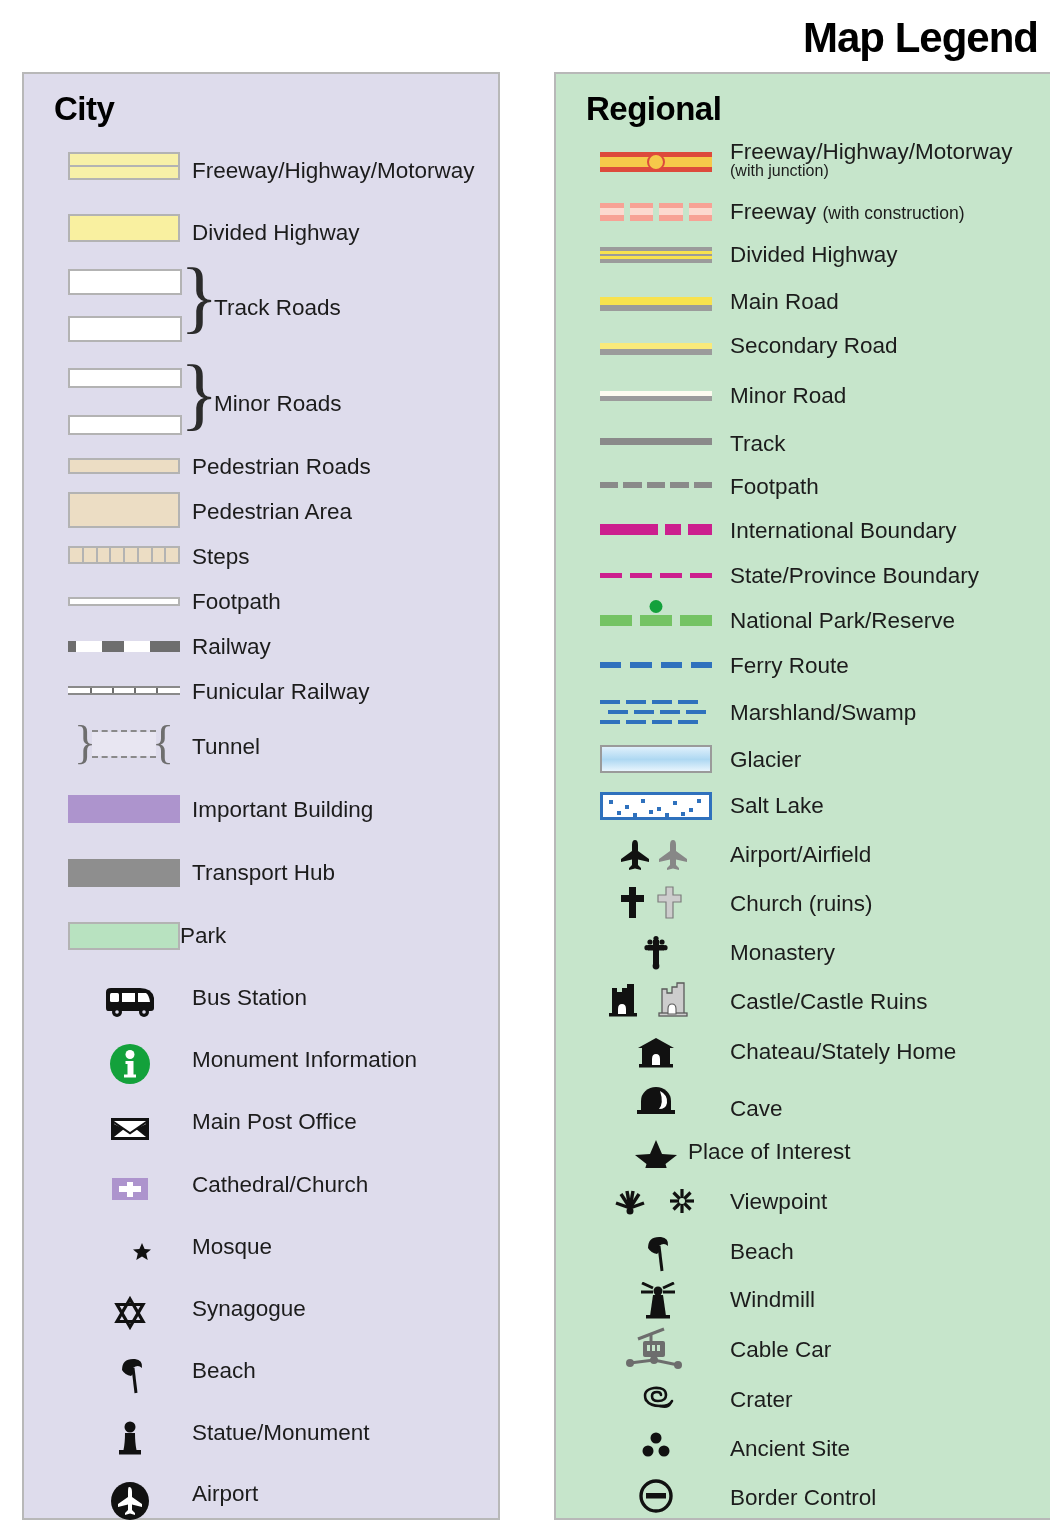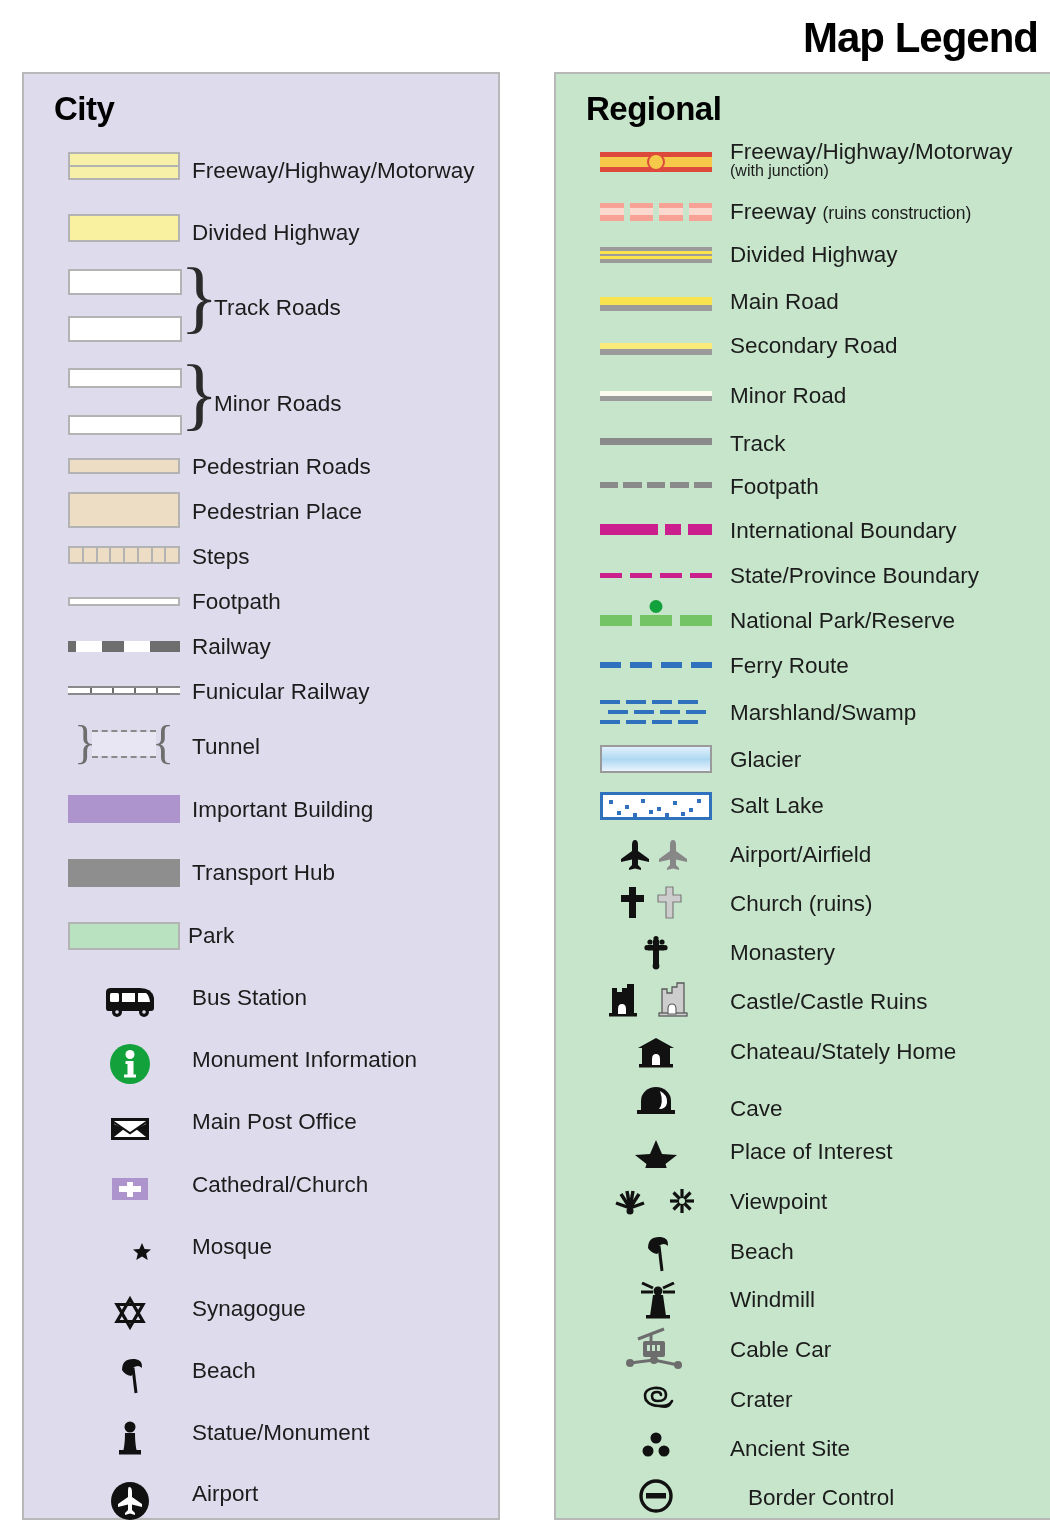--- a/index.html
+++ b/index.html
@@ -225,21 +225,21 @@
   <div class="lbl" style="left:190px; top:318px">Minor Roads</div>
 
   <div class="city-sym" style="top:384px">
     <div class="bar ped-road"></div>
   </div>
   <div class="lbl" style="left:168px; top:381px">Pedestrian Roads</div>
 
   <div class="city-sym" style="top:418px">
     <div class="bar ped-area"></div>
   </div>
-  <div class="lbl" style="left:168px; top:426px">Pedestrian Place</div>
+  <div class="lbl" style="left:168px; top:426px">Pedestrian Area</div>
 
   <div class="city-sym" style="top:472px">
     <div class="steps">
         <i></i>
         <i></i>
         <i></i>
         <i></i>
         <i></i>
         <i></i>
         <i></i>
@@ -288,21 +288,21 @@
   <div class="lbl" style="left:168px; top:724px">Important Building</div>
 
   <div class="city-sym" style="top:785px">
     <div class="hub"></div>
   </div>
   <div class="lbl" style="left:168px; top:787px">Transport Hub</div>
 
   <div class="city-sym" style="top:848px">
     <div class="bar park-sw"></div>
   </div>
-  <div class="lbl" style="left:164px; top:850px">Park</div>
+  <div class="lbl" style="left:156px; top:850px">Park</div>
 
   <div class="icon-city" style="top:912px">
     <svg width="56" height="32" viewBox="0 0 56 32">
       <path d="M4 6 Q4 2 9 2 L38 2 Q50 2 52 12 L52 22 Q52 25 49 25 L6 25 Q4 25 4 22 Z" fill="#111"></path>
       <rect x="8" y="7" width="9" height="9" rx="1.5" fill="#fff"></rect>
       <rect x="20" y="7" width="13" height="9" fill="#fff"></rect>
       <path d="M36 7 L44 7 Q47 9 48 16 L36 16 Z" fill="#fff"></path>
       <circle cx="15" cy="26" r="5" fill="#111"></circle>
       <circle cx="42" cy="26" r="5" fill="#111"></circle>
       <circle cx="15" cy="26" r="1.8" fill="#dedcec"></circle>
@@ -403,21 +403,21 @@
   <div class="reg-sym" style="top:203px">
     <div class="r-uc">
         <i></i>
         <i></i>
         <i></i>
         <i></i>
       </div>
   </div>
   <div class="lbl" style="left:730px; top:200px">
     <span>Freeway</span>
-    <span class="inl">(ruins construction)</span>
+    <span class="inl">(with construction)</span>
   </div>
 
   <div class="reg-sym" style="top:247px">
     <div class="r-div">
         <div class="c"></div>
       </div>
   </div>
   <div class="lbl" style="left:730px; top:243px">Divided Highway</div>
 
   <div class="reg-sym" style="top:294px">
@@ -610,21 +610,21 @@
       </g>
     </svg>
   </div>
   <div class="lbl" style="left:730px; top:1097px">Cave</div>
 
   <div class="icon-reg" style="top:1138px">
     <svg width="112" height="30" viewBox="0 0 112 30">
       <path d="M56 2 L62 16 L77 17 L65.5 26 L69.5 40 L56 31.5 L42.5 40 L46.5 26 L35 17 L50 16 Z" fill="#111"></path>
     </svg>
   </div>
-  <div class="lbl" style="left:730px; top:1140px">Place of Interest</div>
+  <div class="lbl" style="left:688px; top:1140px">Place of Interest</div>
 
   <div class="icon-reg" style="top:1185px">
     <svg width="112" height="36" viewBox="0 0 112 36">
       <g fill="#111" transform="translate(16,4)">
         <circle cx="14" cy="22" r="3.5"></circle>
         <g stroke="#111" stroke-width="3.4" stroke-linecap="butt">
           <path d="M14 19 L5 5"></path>
             <path d="M14 19 L11 2"></path>
             <path d="M14 19 L17 2"></path>
           <path d="M14 19 L23 5"></path>
@@ -709,14 +709,14 @@
     </svg>
   </div>
   <div class="lbl" style="left:730px; top:1437px">Ancient Site</div>
 
   <div class="icon-reg" style="top:1478px">
     <svg width="112" height="38" viewBox="0 0 112 38">
       <circle cx="56" cy="18" r="15" fill="none" stroke="#111" stroke-width="3.4"></circle>
       <rect x="46" y="15" width="20" height="5.5" fill="#111"></rect>
     </svg>
   </div>
-  <div class="lbl" style="left:748px; top:1486px">Border Control</div>
+  <div class="lbl" style="left:730px; top:1486px">Border Control</div>
 </div>
 
 </body></html>

